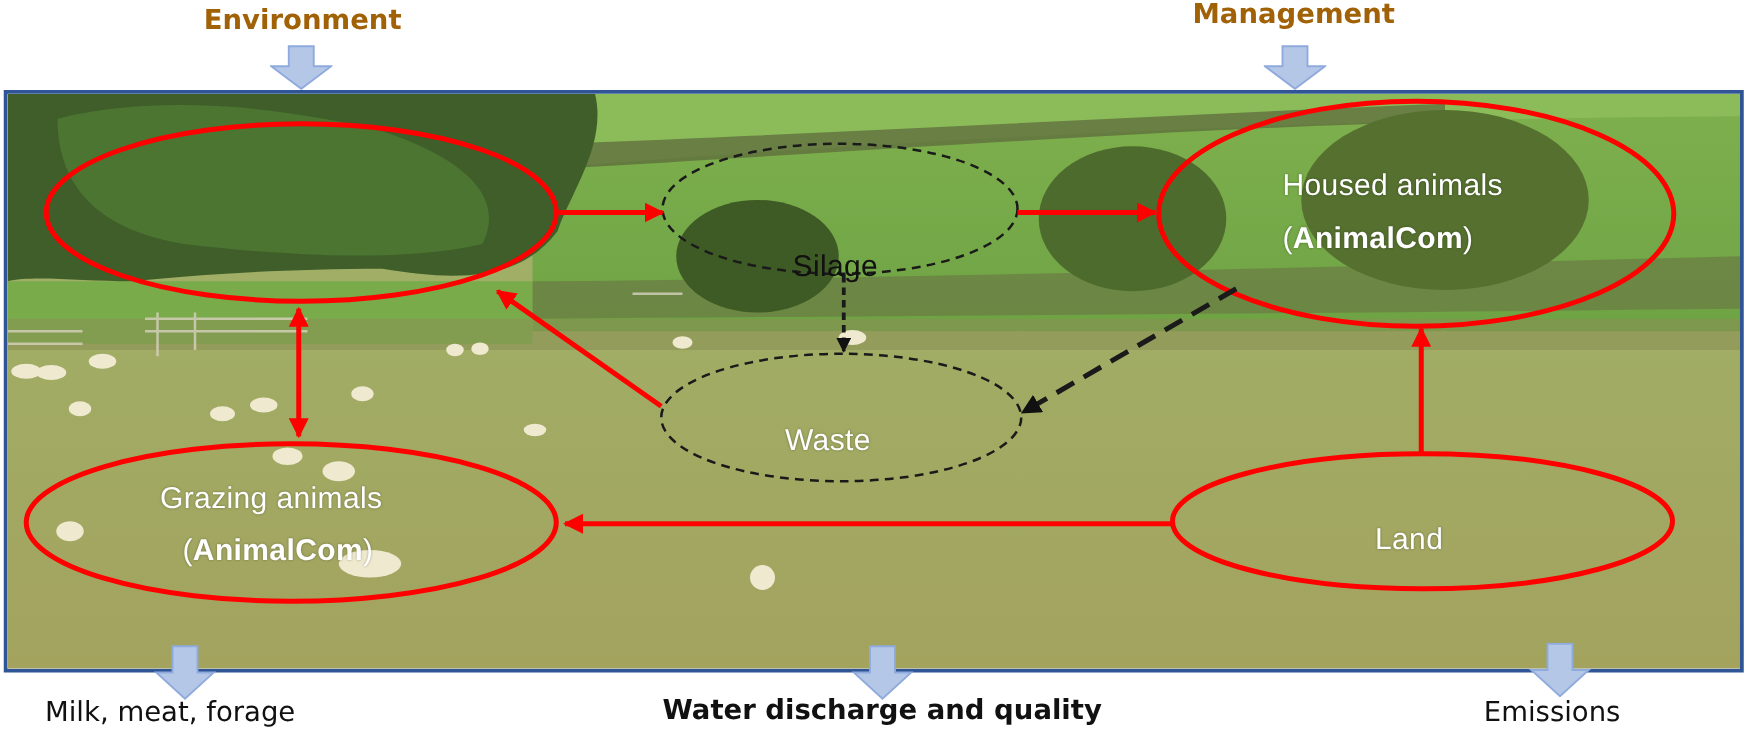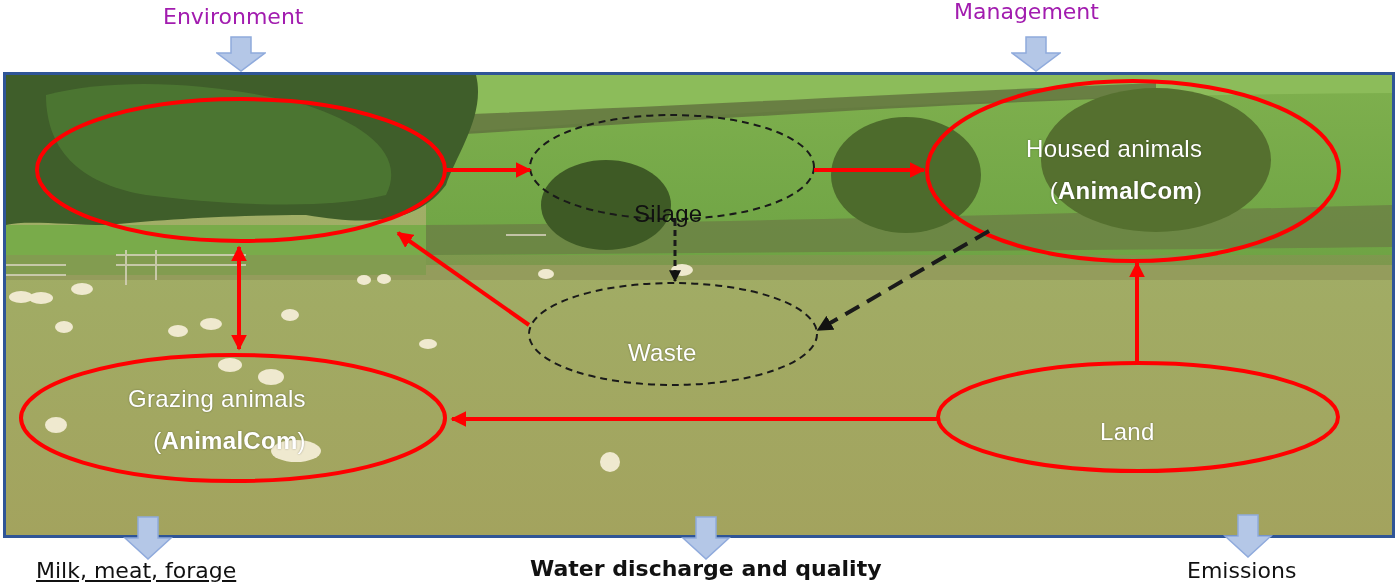--- a/index.html
+++ b/index.html
@@ -1,28 +1,28 @@
 <!DOCTYPE html>
 <html><head>
 <meta charset="utf-8">
 <style>
   html, body { margin: 0; padding: 0; background: #ffffff; }
   body { width: 1400px; height: 588px; position: relative; overflow: hidden;
          font-family: "Liberation Sans", sans-serif; }
   .io-label { position: absolute; font-family: "DejaVu Sans", sans-serif; font-size: 22px;
               white-space: nowrap; line-height: 1; }
-  .io-in { color: #a21caf; }
+  .io-in { color: #a16207; font-weight: bold; }
   .io-out { color: #111111; }
   .frame { position: absolute; left: 3px; top: 72px; width: 1386px; height: 460px;
            border: 3px solid #2f5597; overflow: hidden;
            background:
              linear-gradient(180deg, rgba(0,0,0,0) 0%, rgba(0,0,0,0) 100%); }
   .photo { position: absolute; inset: 0; }
   svg { display: block; }
-  .node-label { position: absolute; color: #ffffff; font-size: 24px; text-align: right;
+  .node-label { position: absolute; color: #ffffff; font-size: 24px; text-align: left;
                 white-space: nowrap; line-height: 1.75; letter-spacing: 0.3px;
                 text-shadow: 0 0 2px rgba(0,0,0,0.35); }
   .node-label b { font-weight: bold; }
   .dark { color: #111111; text-shadow: none; margin-top: 28px; }
   .arrow-icon { position: absolute; }
 </style>
 </head>
 <body>
 
 <div class="io-label io-in" style="left:163px; top:6px;">Environment</div>
@@ -138,15 +138,15 @@
 <svg class="arrow-icon" style="left:123px; top:516px;" width="50" height="44" viewBox="0 0 50 44">
   <path d="M15 1 H35 V22 H48 L25 43 L2 22 H15 Z" fill="#b4c7e7" stroke="#8faadc" stroke-width="1.5"></path>
 </svg>
 <svg class="arrow-icon" style="left:681px; top:516px;" width="50" height="44" viewBox="0 0 50 44">
   <path d="M15 1 H35 V22 H48 L25 43 L2 22 H15 Z" fill="#b4c7e7" stroke="#8faadc" stroke-width="1.5"></path>
 </svg>
 <svg class="arrow-icon" style="left:1223px; top:514px;" width="50" height="44" viewBox="0 0 50 44">
   <path d="M15 1 H35 V22 H48 L25 43 L2 22 H15 Z" fill="#b4c7e7" stroke="#8faadc" stroke-width="1.5"></path>
 </svg>
 
-<div class="io-label io-out" style="left:36px; top:560px;text-decoration:underline;">Milk, meat, forage</div>
+<div class="io-label io-out" style="left:36px; top:560px;">Milk, meat, forage</div>
 <div class="io-label io-out" style="left:530px; top:558px;font-weight:bold;">Water discharge and quality</div>
 <div class="io-label io-out" style="left:1187px; top:560px;text-align:center;">Emissions</div>
 
 </body></html>

